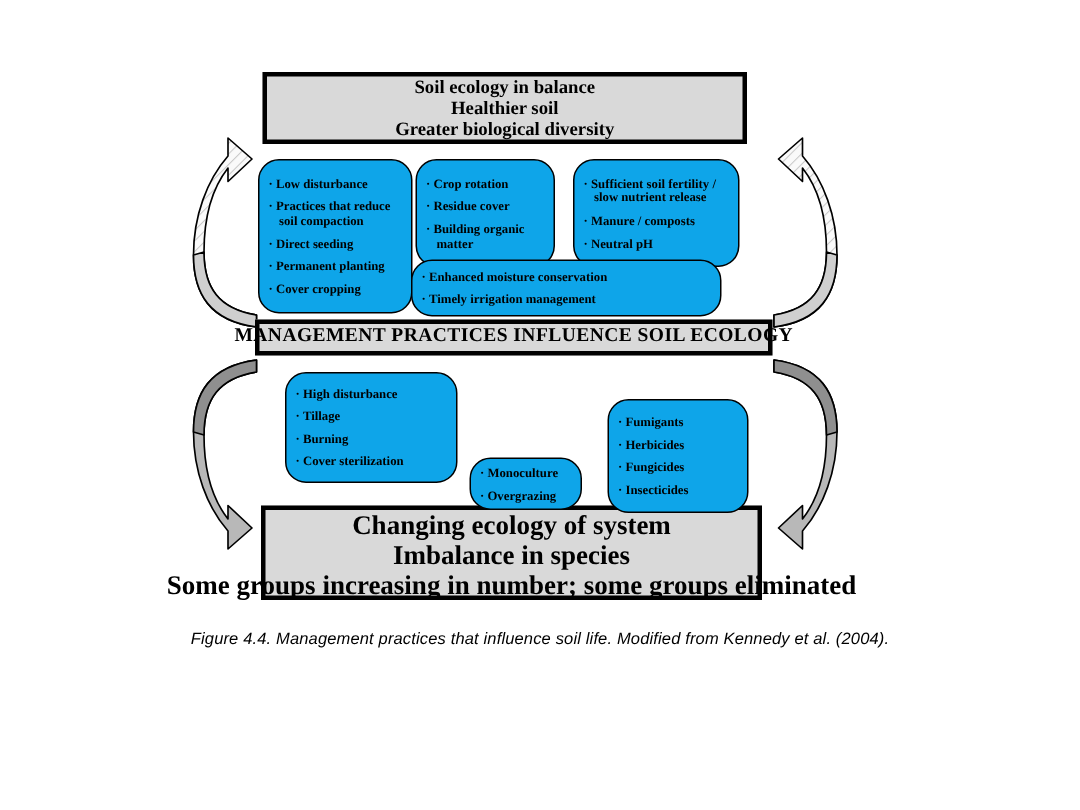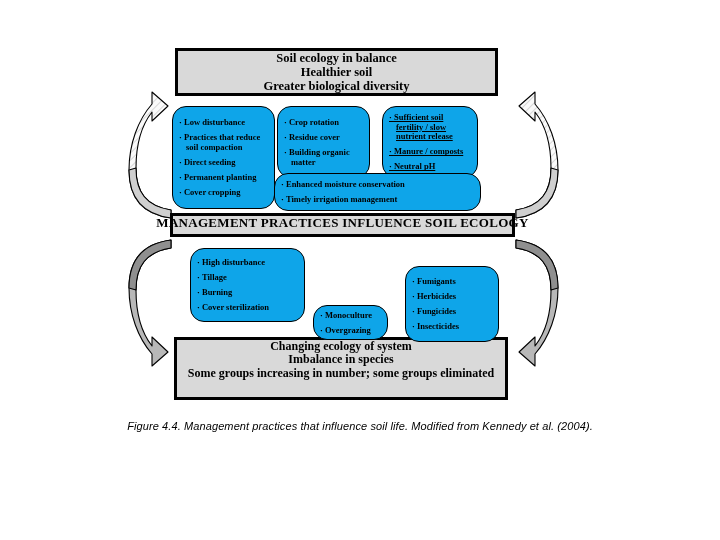--- a/index.html
+++ b/index.html
@@ -65,21 +65,21 @@
     height: 24px;
     font-size: 13px;
     letter-spacing: 0.3px;
   }
 
   #bottom-banner {
     left: 174px;
     top: 337px;
     width: 334px;
     height: 63px;
-    font-size: 12px;
+    font-size: 18px;
   }
 
   
   .practice-box {
     position: absolute;
     background: #0ea5e9;
     border: 1.2px solid #000000;
     border-radius: 14px;
     box-sizing: border-box;
     font-size: 8.5px;
@@ -112,24 +112,23 @@
   #box-crop-rotation {
     left: 277px;
     top: 106px;
     width: 93px;
     height: 72px;
     z-index: 5;
   }
   #box-fertility {
     left: 382px;
     top: 106px;
-    width: 96px;
+    width: 111px;
     height: 72px;
     z-index: 5;
-    text-decoration: underline;
   }
   #box-moisture {
     left: 274px;
     top: 173px;
     width: 207px;
     height: 38px;
     z-index: 7;
   }
 
   

